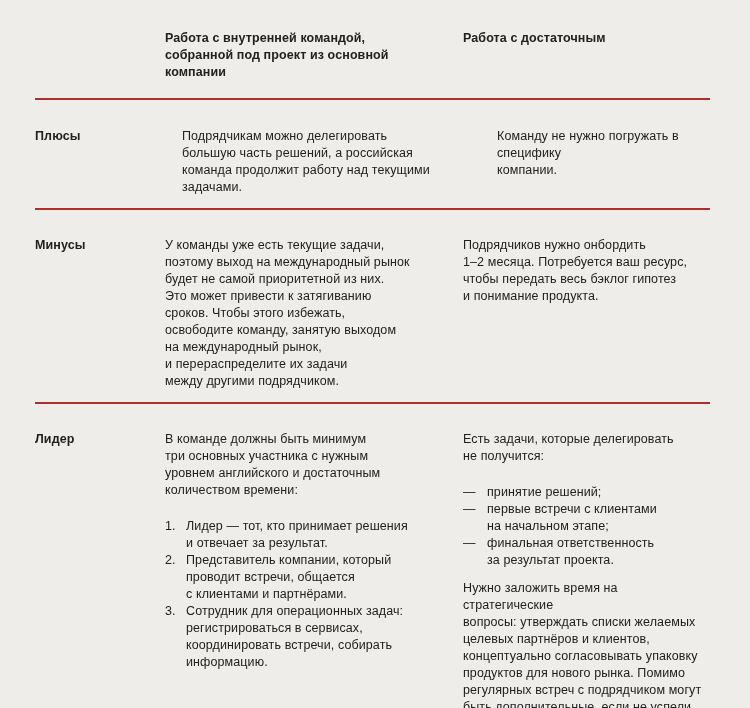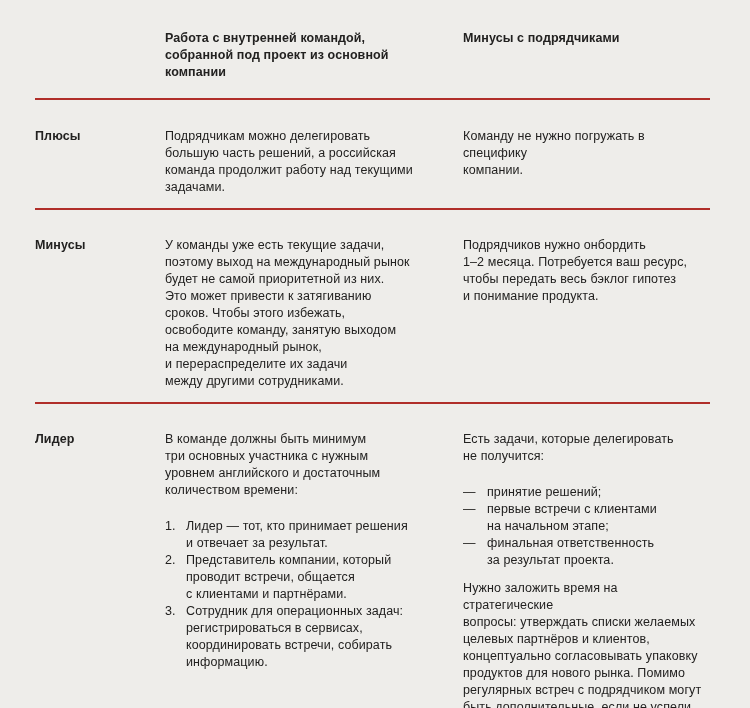--- a/index.html
+++ b/index.html
@@ -27,21 +27,21 @@
     align-items: start;
   }
   .t-row.data {
     border-top: 2px solid #b02e29;
   }
   .t-head {
     padding-top: 30px;
     padding-bottom: 17px;
   }
   .t-head .cell { font-weight: 700; }
-  .row-pros   { padding-top: 28px; padding-bottom: 12px; }
+  .row-pros   { padding-top: 28px; padding-bottom: 12px; gap: 17px; }
   .row-cons   { padding-top: 27px; padding-bottom: 12px;  }
   .row-nuance { padding-top: 27px; padding-bottom: 10px; }
   .row-label {
     font-weight: 700;
     white-space: pre-line;
   }
   .cell { padding-right: 18px; }
   .cell:last-child { padding-right: 0; }
   .cell p {
     white-space: pre-line;
@@ -65,21 +65,21 @@
 </head>
 <body>
 
 <div class="table-wrap">
 
   <div class="t-row t-head">
     <div class="cell"></div>
     <div class="cell" style="white-space: pre-line;">Работа с внутренней командой,
 собранной под проект из основной
 компании</div>
-    <div class="cell" style="white-space: pre-line;">Минусы с подрядчиками</div>
+    <div class="cell" style="white-space: pre-line;">Работа с достаточным</div>
   </div>
 
   <div class="t-row data row-pros">
     <div class="cell row-label">Плюсы</div>
     <div class="cell">
       <p>Подрядчикам можно делегировать
 большую часть решений, а российская
 команда продолжит работу над текущими
 задачами.</p>
     </div>
@@ -93,21 +93,21 @@
     <div class="cell row-label">Минусы</div>
     <div class="cell">
       <p>У команды уже есть текущие задачи,
 поэтому выход на международный рынок
 будет не самой приоритетной из них.
 Это может привести к затягиванию
 сроков. Чтобы этого избежать,
 освободите команду, занятую выходом
 на международный рынок,
 и перераспределите их задачи
-между другими сотрудниками.</p>
+между другими подрядчиком.</p>
     </div>
     <div class="cell">
       <p>Подрядчиков нужно онбордить
 1–2 месяца. Потребуется ваш ресурс,
 чтобы передать весь бэклог гипотез
 и понимание продукта.</p>
     </div>
   </div>
 
   <div class="t-row data row-nuance">

